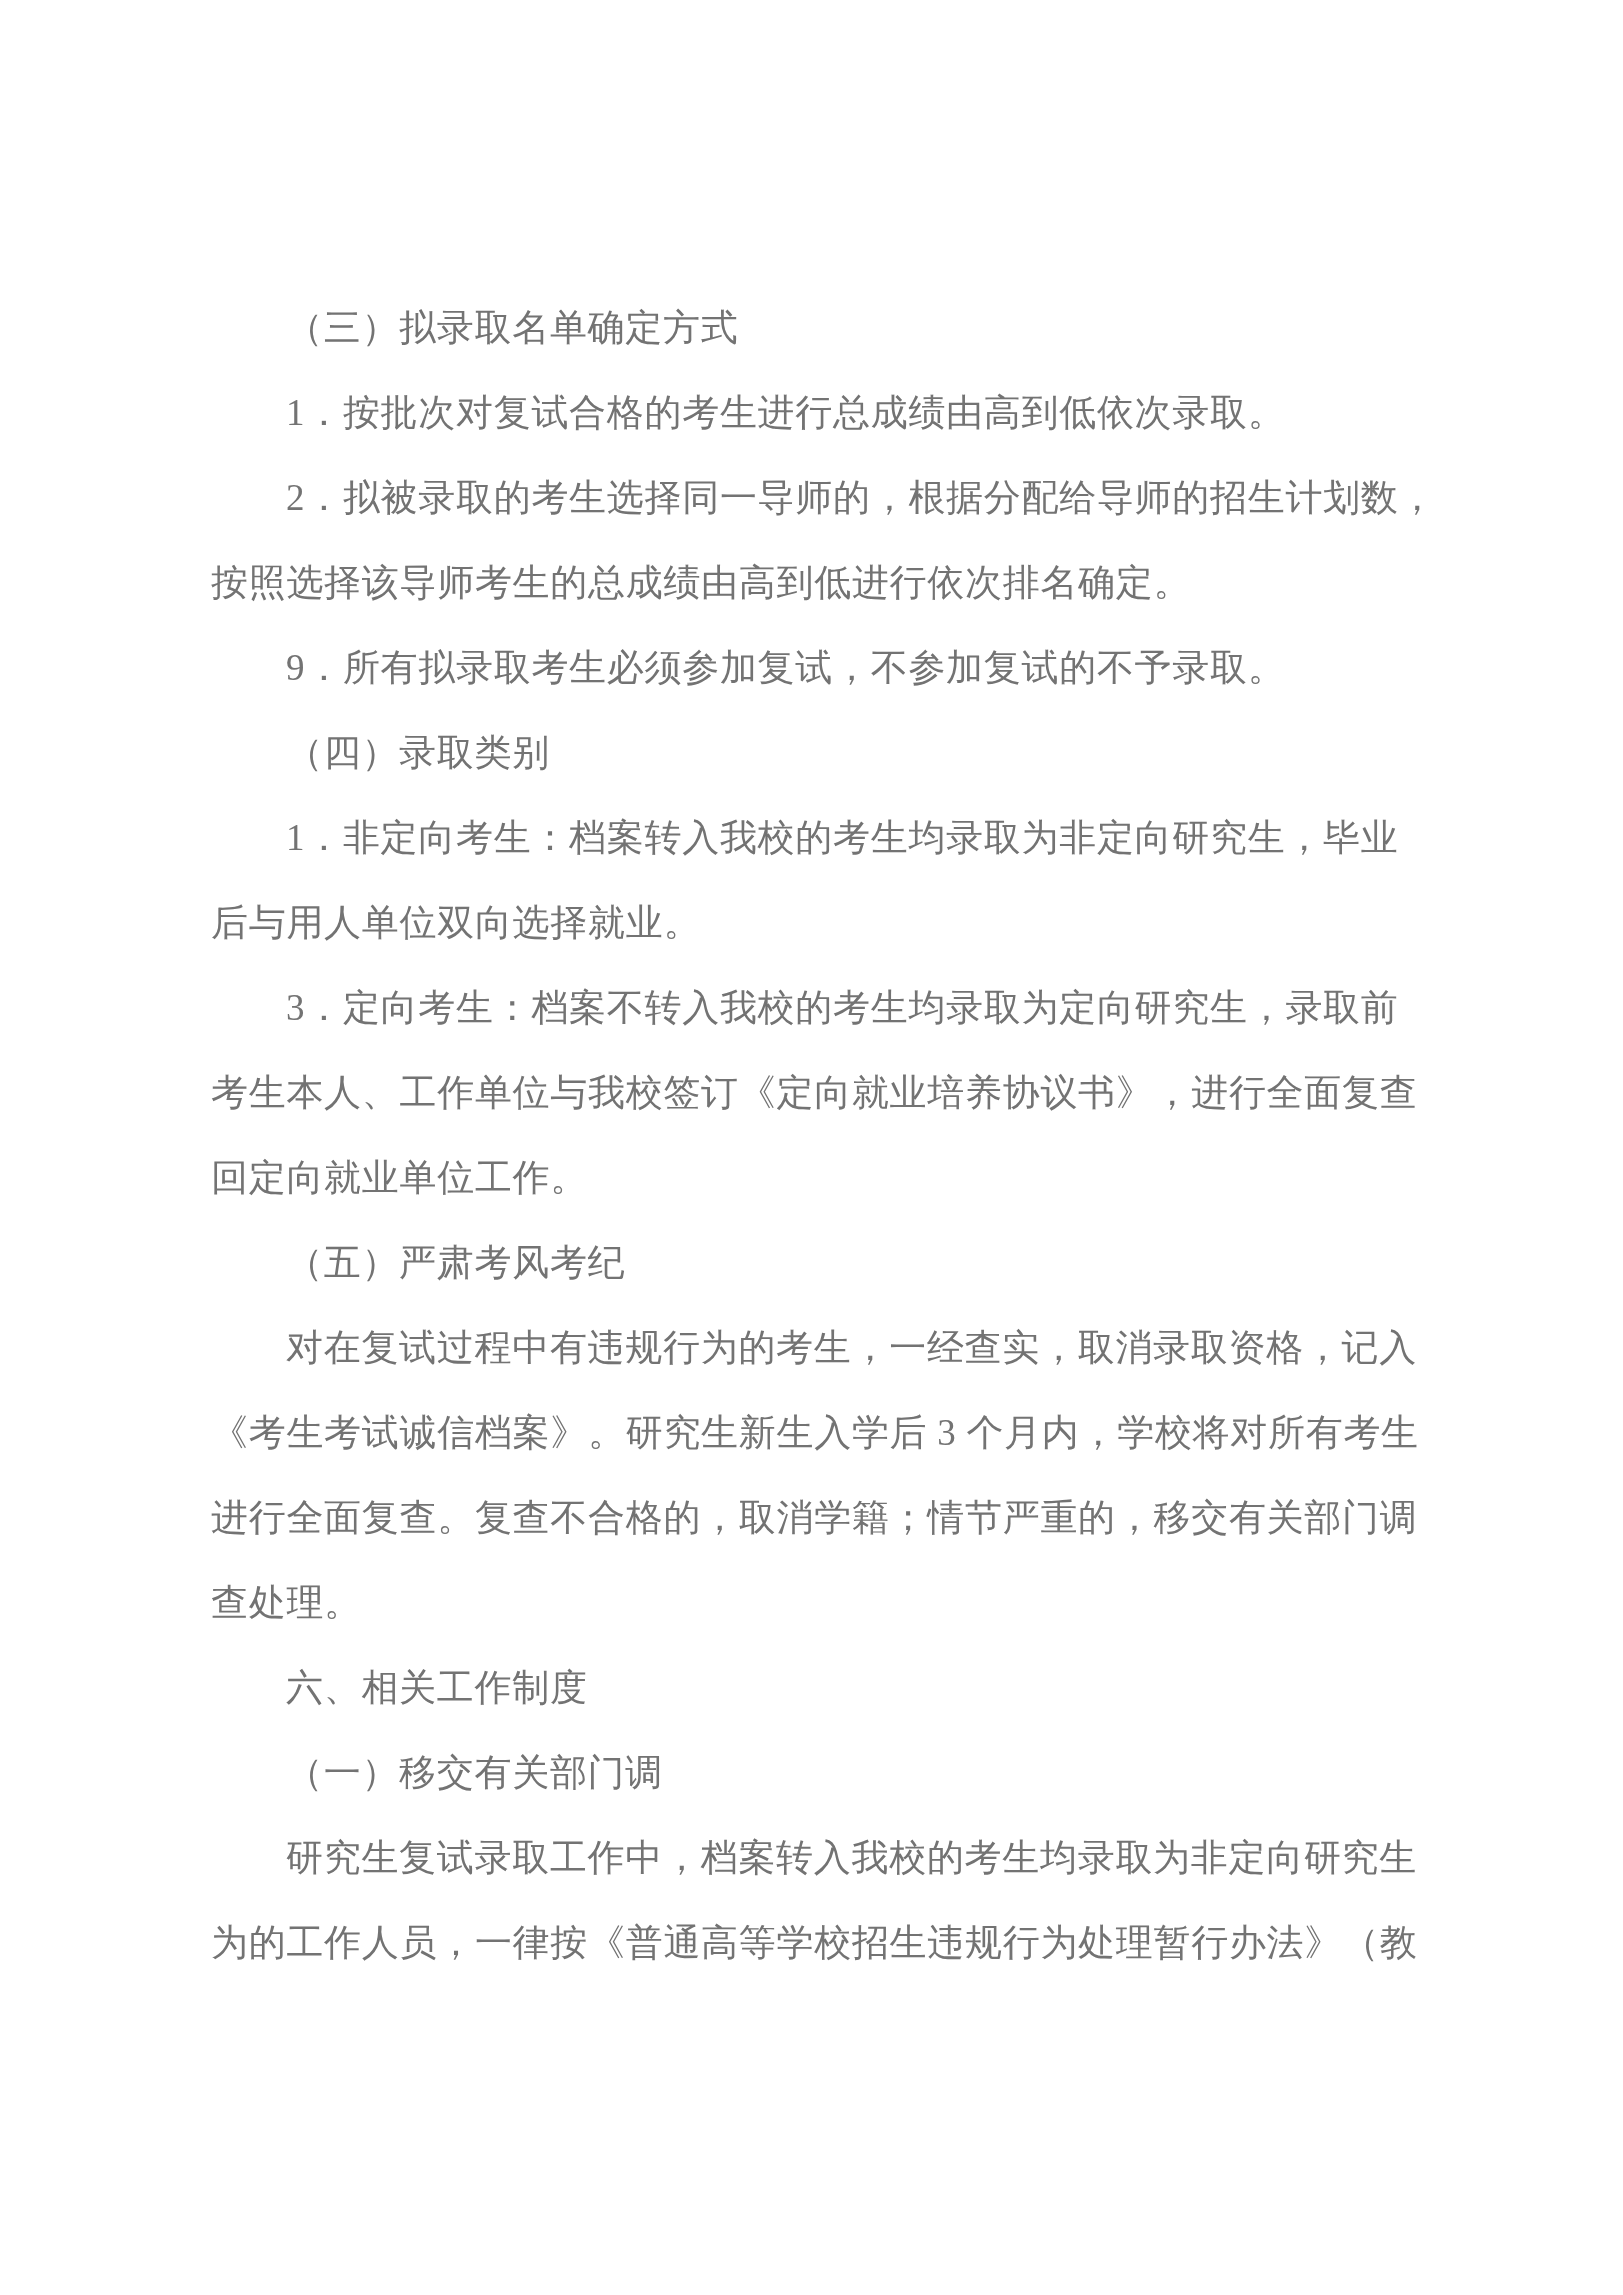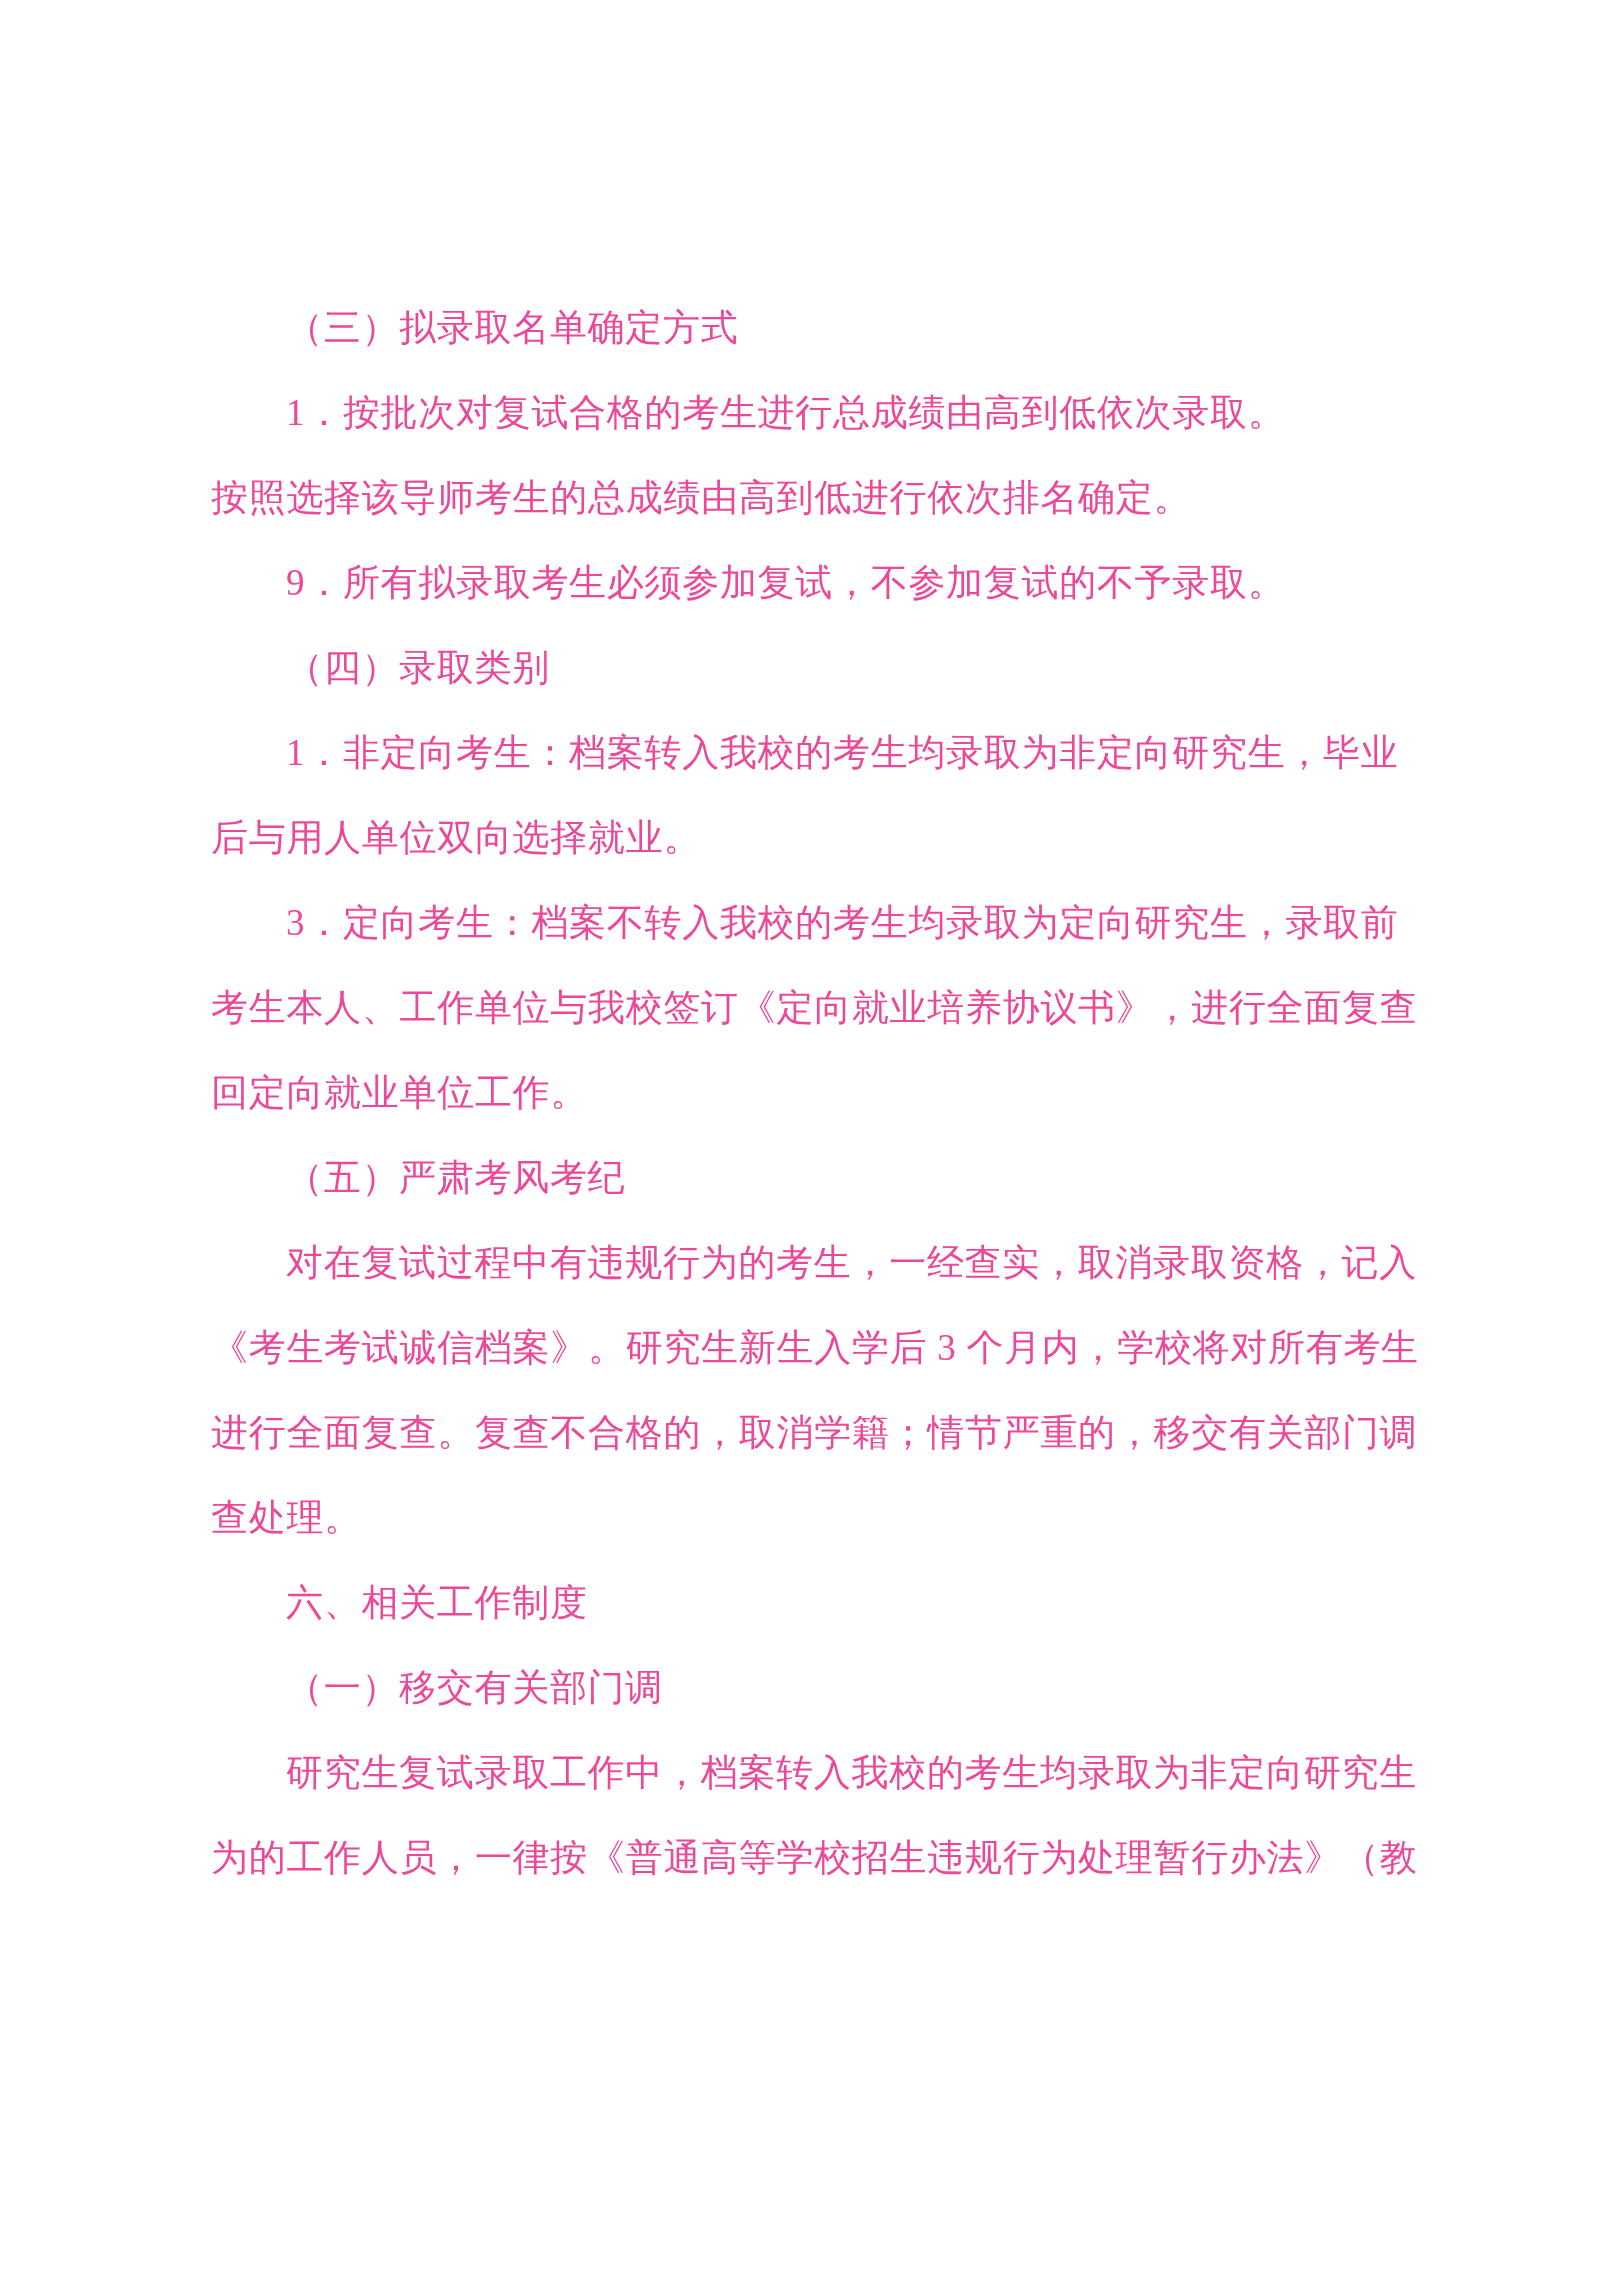--- a/index.html
+++ b/index.html
@@ -25,21 +25,21 @@
     position: absolute;
     left: 211px;
     top: 285px;
     width: 1208px;
   }
   .line {
     height: 85px;
     line-height: 85px;
     font-size: 37px;
     letter-spacing: 0.7px;
-    color: #ec4899;
+    color: #737373;
     white-space: nowrap;
     font-kerning: none;
     font-family: "Liberation Serif", "DejaVu Serif", serif;
   }
   .line.indent {
     padding-left: 75px; 
   }
   .line.kai {
     
     font-family: "Liberation Serif", "DejaVu Serif", serif;
@@ -50,20 +50,21 @@
     font-weight: 400;
   }
 </style>
 </head>
 <body>
 
 <div class="page" style="background: rgb(255, 255, 255);">
   <div class="content" style="color: rgb(0, 0, 0);">
       <div class="line kai indent">（三）拟录取名单确定方式</div>
       <div class="line body indent">1．按批次对复试合格的考生进行总成绩由高到低依次录取。</div>
+      <div class="line body indent">2．拟被录取的考生选择同一导师的，根据分配给导师的招生计划数，</div>
       <div class="line body">按照选择该导师考生的总成绩由高到低进行依次排名确定。</div>
       <div class="line body indent">9．所有拟录取考生必须参加复试，不参加复试的不予录取。</div>
       <div class="line kai indent">（四）录取类别</div>
       <div class="line body indent">1．非定向考生：档案转入我校的考生均录取为非定向研究生，毕业</div>
       <div class="line body">后与用人单位双向选择就业。</div>
       <div class="line body indent">3．定向考生：档案不转入我校的考生均录取为定向研究生，录取前</div>
       <div class="line body">考生本人、工作单位与我校签订《定向就业培养协议书》，进行全面复查</div>
       <div class="line body">回定向就业单位工作。</div>
       <div class="line kai indent">（五）严肃考风考纪</div>
       <div class="line body indent">对在复试过程中有违规行为的考生，一经查实，取消录取资格，记入</div>

